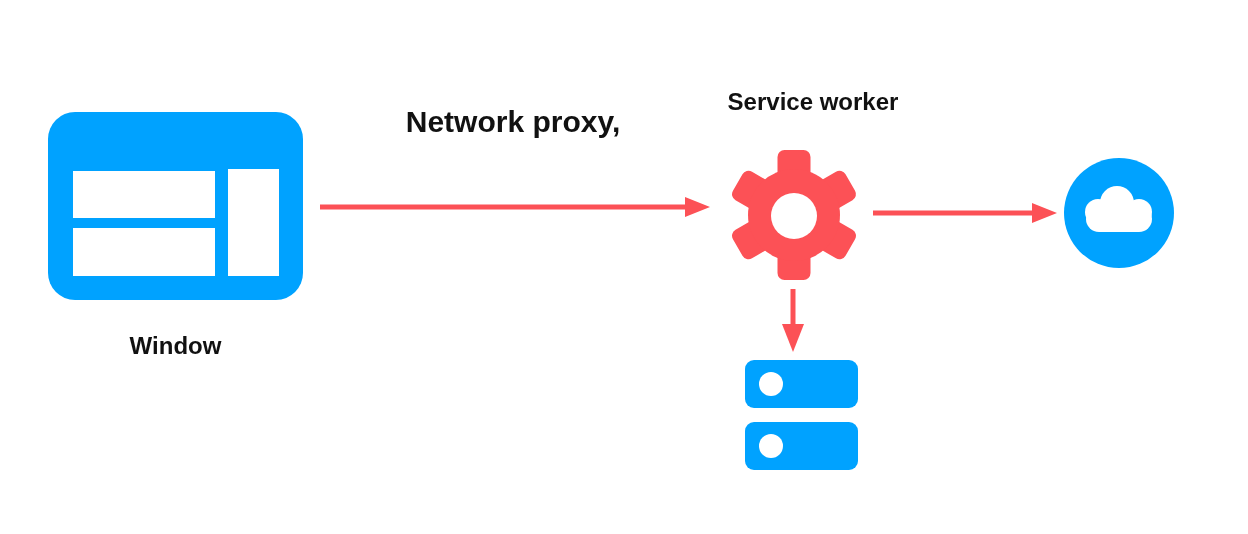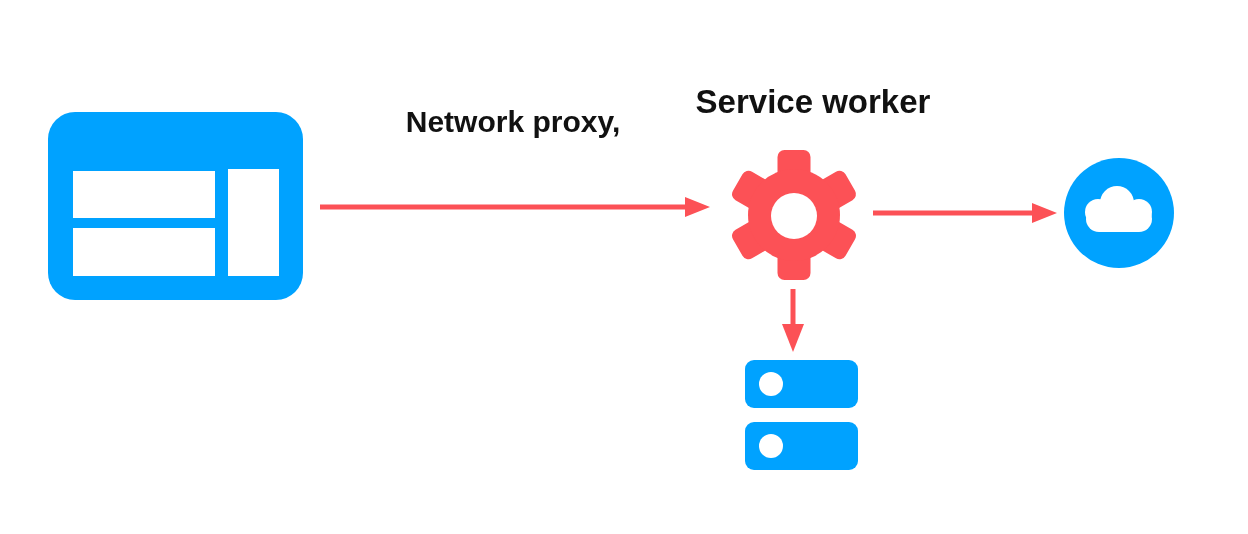--- a/index.html
+++ b/index.html
@@ -19,21 +19,21 @@
     overflow: hidden;
   }
   .abs { position: absolute; }
   .label {
     position: absolute;
     font-weight: 700;
     color: var(--text);
     text-align: center;
   }
   .node-label {
-    font-size: 33px;
+    font-size: 24px;
     line-height: 38px;
   }
   .edge-label {
     font-size: 30px;
     line-height: 39px;
   }
   .blue-fill  { fill: var(--blue); }
   .red-fill   { fill: var(--red); }
   .white-fill { fill: #ffffff; }
   .red-line   { stroke: var(--red); stroke-width: 5; }
@@ -60,20 +60,21 @@
     </g>
   </svg>
 
   <svg class="abs" style="left:48px;top:112px" width="255" height="188" viewBox="0 0 255 188">
     <rect class="blue-fill" x="0" y="0" width="255" height="188" rx="27"></rect>
     <rect class="white-fill" x="25" y="59" width="142" height="47"></rect>
     <rect class="white-fill" x="25" y="116" width="142" height="48"></rect>
     <rect class="white-fill" x="180" y="57" width="51" height="107"></rect>
   </svg>
 
+  <div class="label node-label" style="left:48px;top:327px;width:255px">Window</div>
 
   <div class="label edge-label" style="left:363px;top:102px;width:300px">
     <div>Network proxy,</div>
   </div>
 
   <div class="label node-label" style="left:663px;top:83px;width:300px">Service worker</div>
 
   <svg class="abs" style="left:728px;top:149px" width="132" height="132" viewBox="-66 -66 132 132">
     <g class="red-fill">
       <rect x="-16.5" y="-65" width="33" height="40" rx="7" transform="rotate(0)"></rect>

